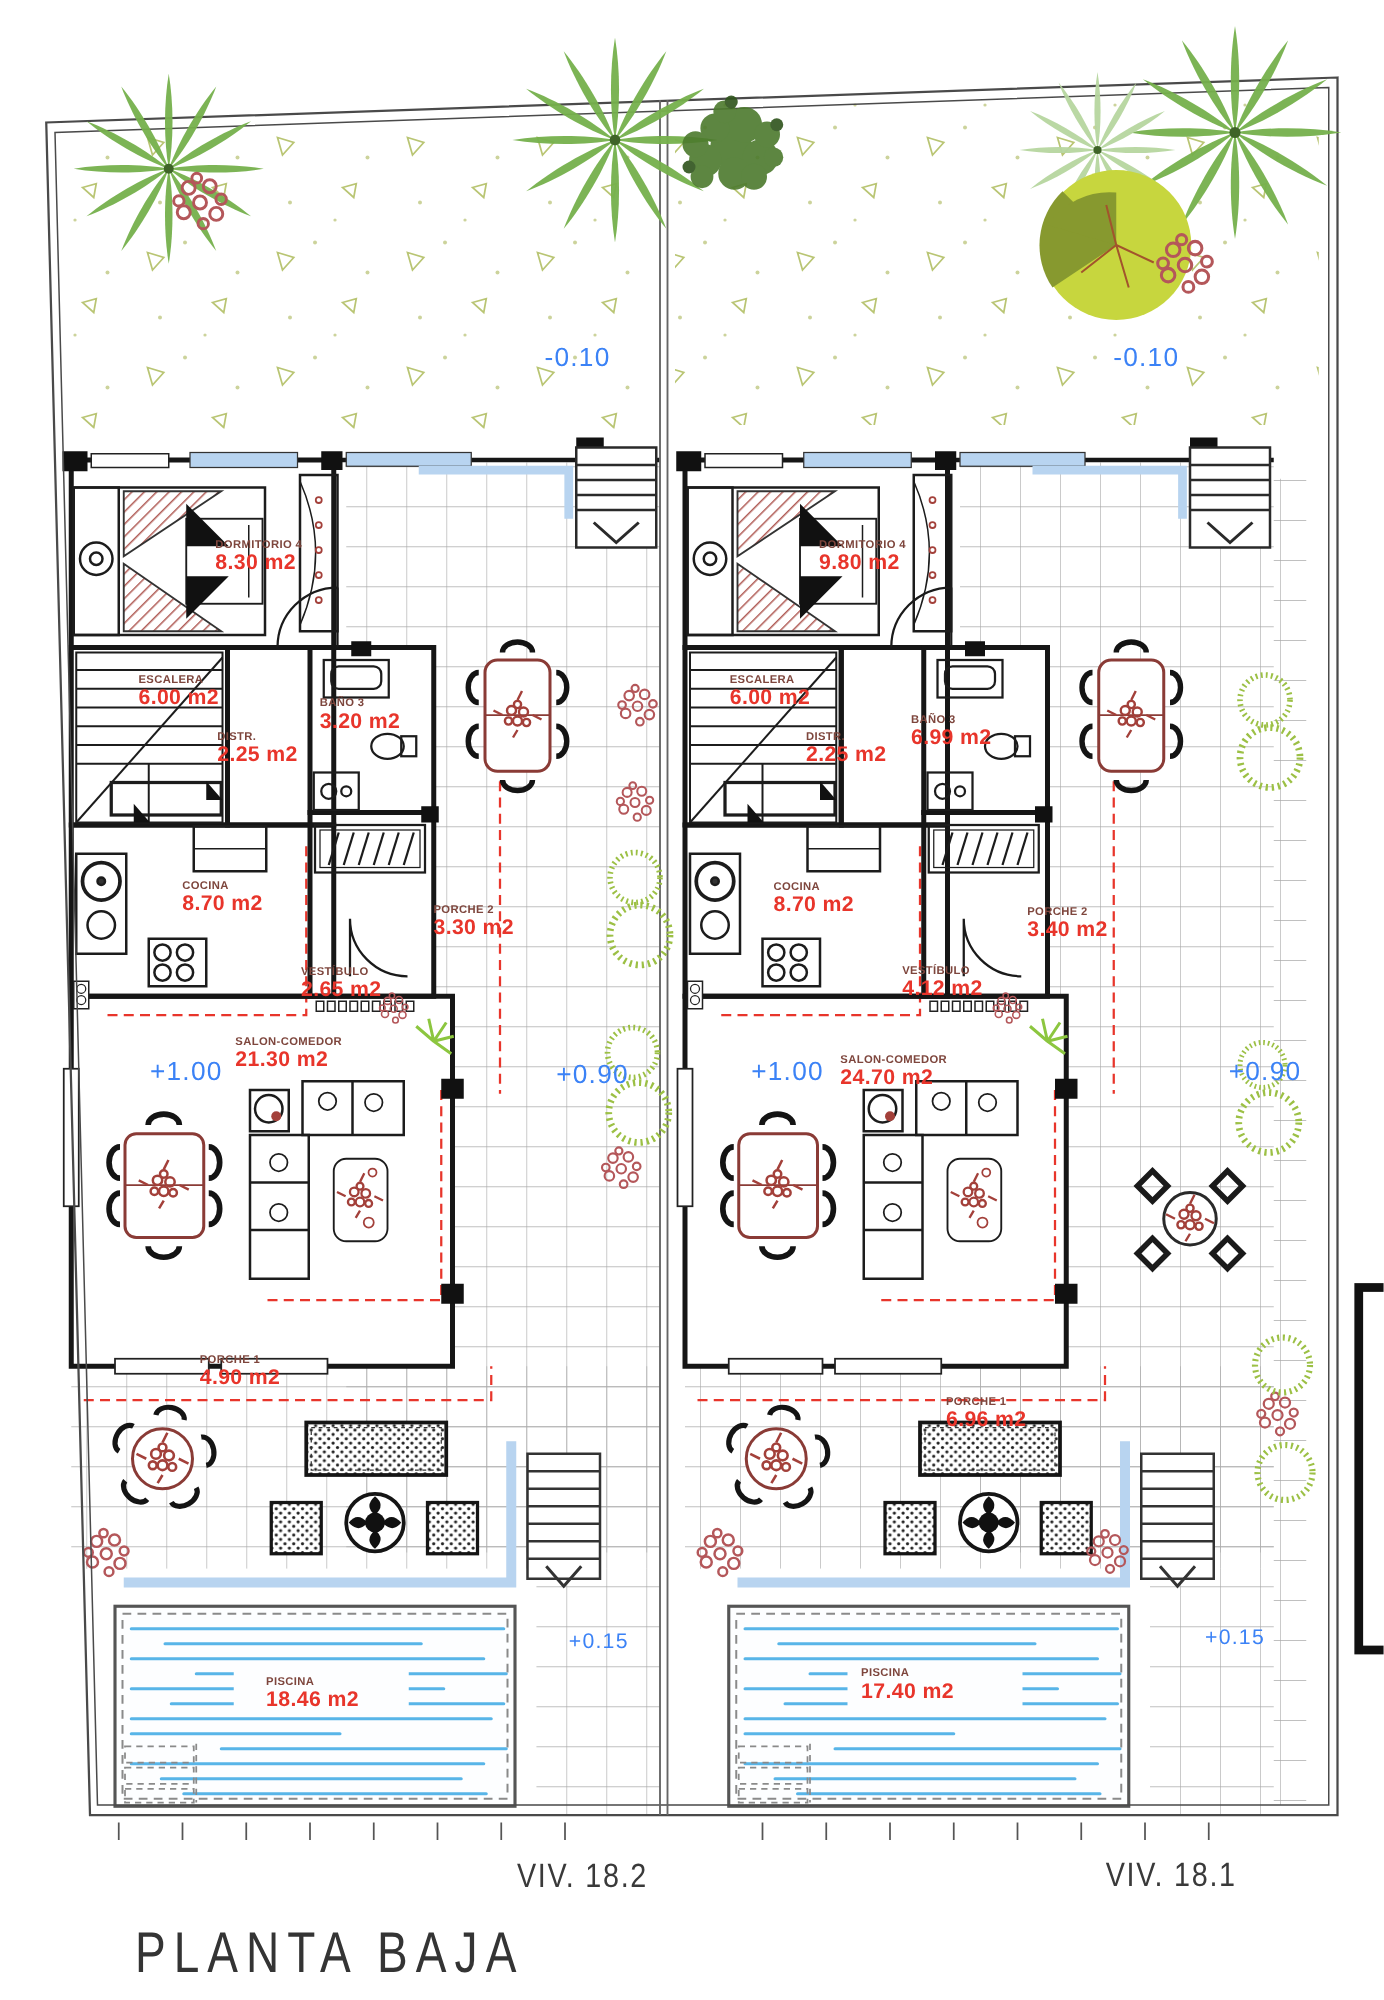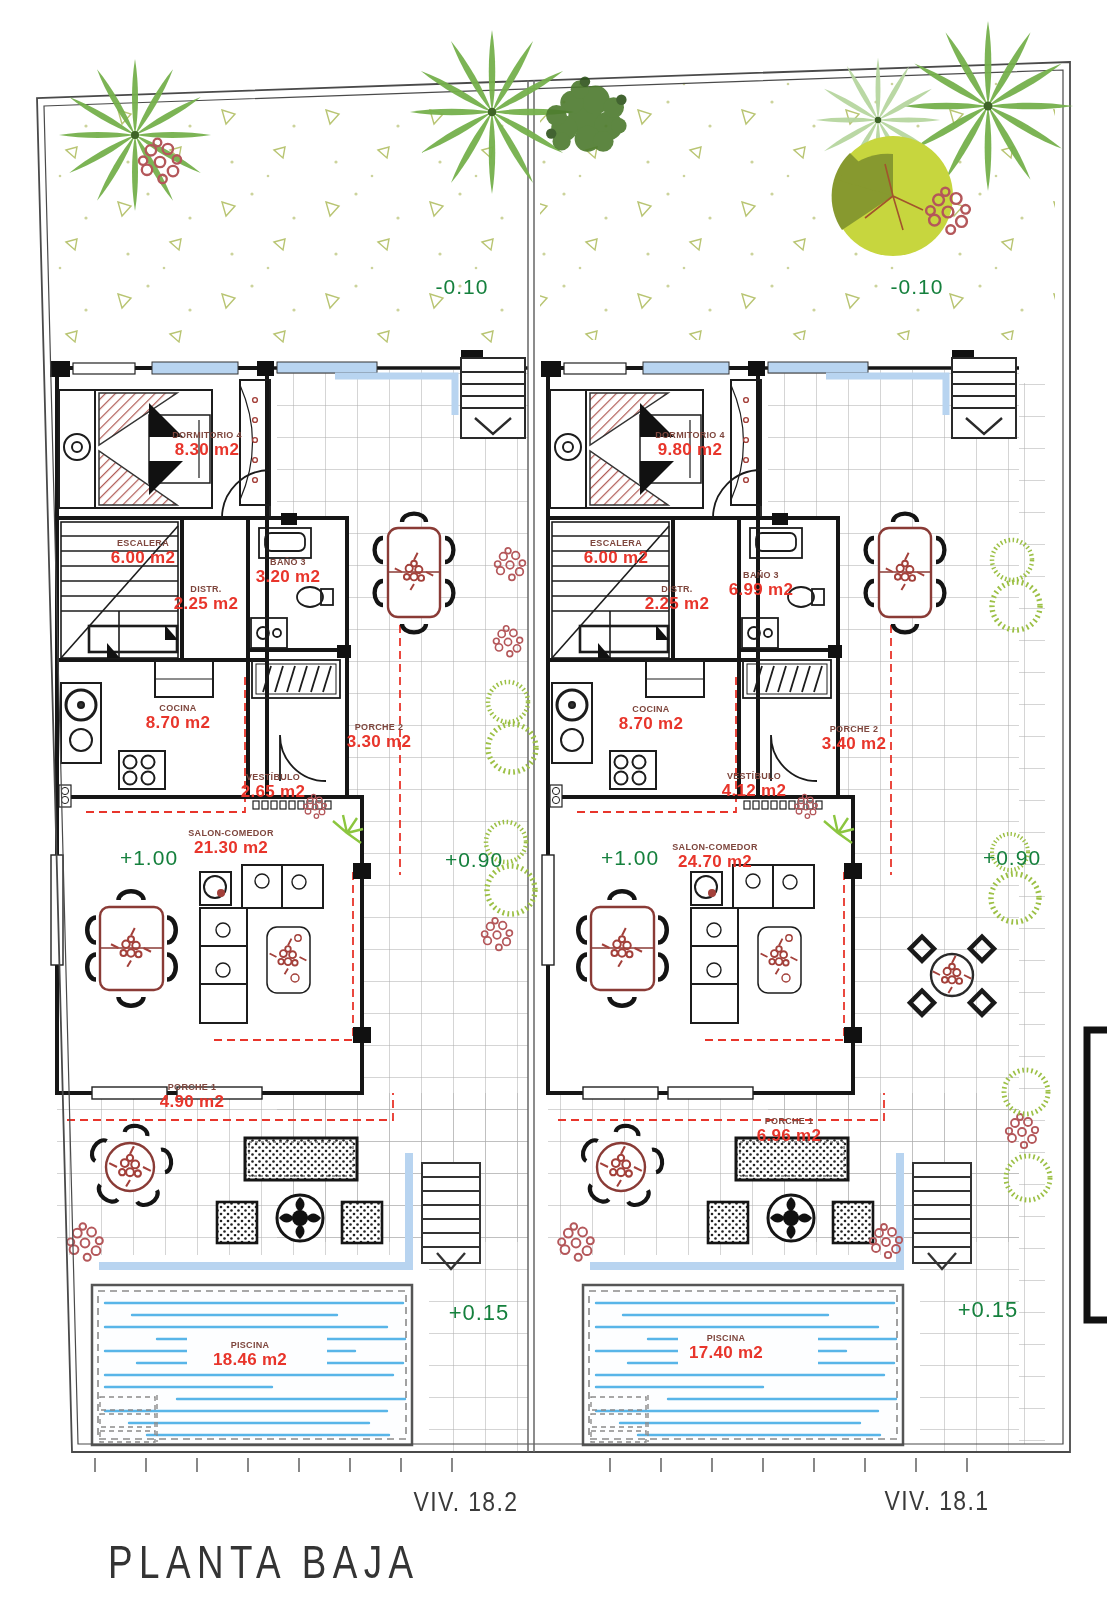--- a/index.html
+++ b/index.html
@@ -1,24 +1,24 @@
 <!DOCTYPE html>
 <html><head>
 <meta charset="utf-8">
 <style>
   html,body{margin:0;padding:0;background:#fff;}
   #stage{position:relative;width:1107px;height:1600px;background:#fff;overflow:hidden;
          font-family:"Liberation Sans", sans-serif;}
   #plan-svg{position:absolute;left:0;top:0;}
-  .lbl{position:absolute;transform:translateX(-50%);text-align:center;line-height:1.15;white-space:nowrap;}
+  .lbl{position:absolute;transform:translateX(-50%);line-height:1.15;white-space:nowrap;}
   .lbl .nm{display:block;font-size:9px;font-weight:700;color:#7e463d;letter-spacing:.3px;}
   .lbl .ar{display:block;font-size:17px;font-weight:600;color:#e8352b;letter-spacing:.3px;}
-  .lvl{position:absolute;transform:translate(-50%,-50%);color:#15803d;font-weight:500;
+  .lvl{position:absolute;transform:translate(-50%,-50%);color:#3b82f6;font-weight:500;
        font-size:21px;letter-spacing:1px;white-space:nowrap;}
-  .lvl.sm{font-size:22px;}
+  .lvl.sm{font-size:17px;}
   .viv{position:absolute;transform:translateX(-50%) scale(.92,1.08);font-size:25px;color:#3a3a3a;
        letter-spacing:1.5px;white-space:nowrap;}
   .title{position:absolute;font-size:40px;color:#343434;letter-spacing:7px;font-weight:400;
          transform:scale(.92,1.15);transform-origin:left top;white-space:nowrap;}
 </style>
 </head>
 <body>
 
 <div id="stage">
 

